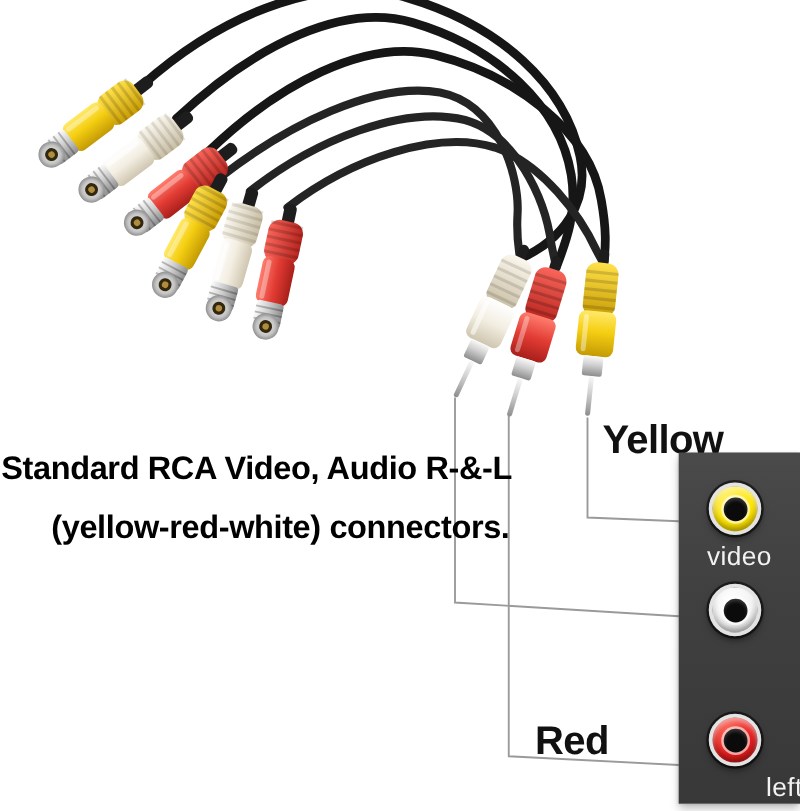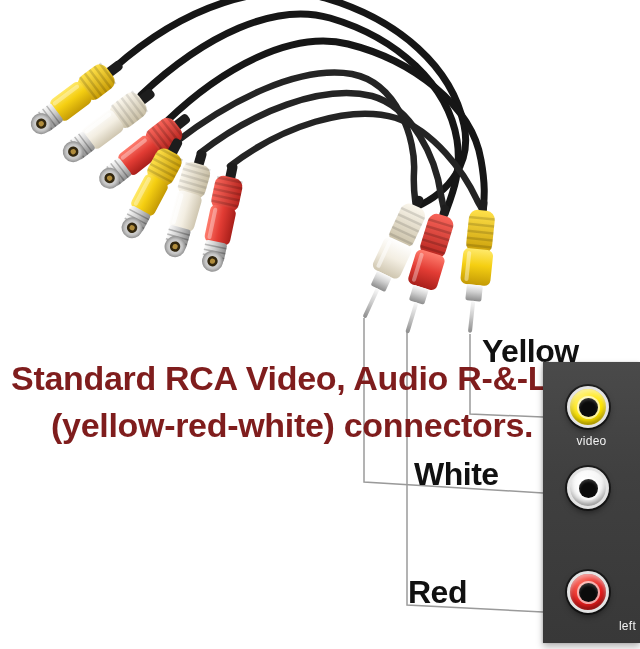--- a/index.html
+++ b/index.html
@@ -2,32 +2,32 @@
 <html><head>
 <meta charset="utf-8">
 <style>
   html,body{margin:0;padding:0;background:#ffffff;}
   .stage{
     position:relative;width:640px;height:649px;background:#ffffff;
     overflow:hidden;font-family:"Liberation Sans", sans-serif;
   }
   .art{position:absolute;left:0;top:0;}
   .caption-line{
-    position:absolute;left:11px;font-weight:bold;font-size:34px;color:#7f1d1d;
+    position:absolute;left:1px;font-weight:bold;font-size:26px;color:#000000;
     letter-spacing:-0.3px;white-space:nowrap;
   }
   .cap1{top:359px;}
   .cap2{top:406px;margin-left:40px;}
   .callout-label{
     position:absolute;font-weight:bold;font-size:32px;color:#111;
     letter-spacing:-0.5px;white-space:nowrap;
   }
   .lbl-yellow{left:482px;top:333px;}
   .lbl-white{left:414px;top:456px;}
-  .lbl-red{left:408px;top:574px;text-align:center;}
+  .lbl-red{left:428px;top:574px;text-align:center;}
   .panel{
     position:absolute;left:543px;top:362px;width:97px;height:281px;
     background:linear-gradient(180deg,#4a4a4a 0%,#404040 40%,#383838 100%);
     box-shadow:0 4px 7px rgba(0,0,0,0.28), -1px 0 2px rgba(0,0,0,0.15);
   }
   .jack{
     position:absolute;left:24px;width:42px;height:42px;border-radius:50%;
     border:3px solid #e3e3e3;box-sizing:border-box;
     box-shadow:0 0 0 2px rgba(0,0,0,0.55), 0 3px 6px rgba(0,0,0,0.5),
                inset 0 3px 4px rgba(255,255,255,0.55), inset 0 -3px 5px rgba(0,0,0,0.35);
@@ -35,21 +35,21 @@
   .jack-video{top:24px;background:radial-gradient(circle at 38% 32%,#fff17a 0%,#ffe600 55%,#d8b800 100%);}
   .jack-right{top:105px;background:radial-gradient(circle at 38% 32%,#ffffff 0%,#f4f4f4 55%,#c9c9c9 100%);}
   .jack-left{top:209px;background:radial-gradient(circle at 38% 32%,#ff6f5e 0%,#e51d1d 55%,#a80f0f 100%);}
   .hole{
     position:absolute;left:50%;top:50%;width:19px;height:19px;margin:-9.5px 0 0 -9.5px;
     background:#0b0b0b;border-radius:50%;
     box-shadow:0 0 0 2px rgba(255,255,255,0.6), inset 0 2px 3px rgba(255,255,255,0.18);
   }
   .jack-label{
     position:absolute;left:0;width:100%;text-align:center;color:#f2f2f2;
-    font-size:12px;letter-spacing:0.3px;
+    font-size:21px;letter-spacing:0.3px;
   }
   .lab-video{top:72px;}
   .lab-right{top:162px;}
   .lab-left{top:257px;padding-left:36px;}
 </style>
 </head>
 <body>
 
 <div class="stage">
 
@@ -187,21 +187,20 @@
 
     <use href="#maleW" transform="translate(393,256) rotate(25)"></use>
     <use href="#maleR" transform="translate(427,268) rotate(17)"></use>
     <use href="#maleY" transform="translate(477,265) rotate(6)"></use>
   </svg>
 
   <div class="caption-line cap1">Standard RCA Video, Audio R-&amp;-L</div>
   <div class="caption-line cap2">(yellow-red-white) connectors.</div>
 
   <div class="callout-label lbl-yellow">Yellow</div>
-  <div class="callout-label lbl-white">White</div>
   <div class="callout-label lbl-red">Red</div>
 
   <div class="panel">
     <div class="jack jack-video">
       <div class="hole"></div>
     </div>
     <div class="jack-label lab-video">video</div>
 
     <div class="jack jack-right">
       <div class="hole"></div>

